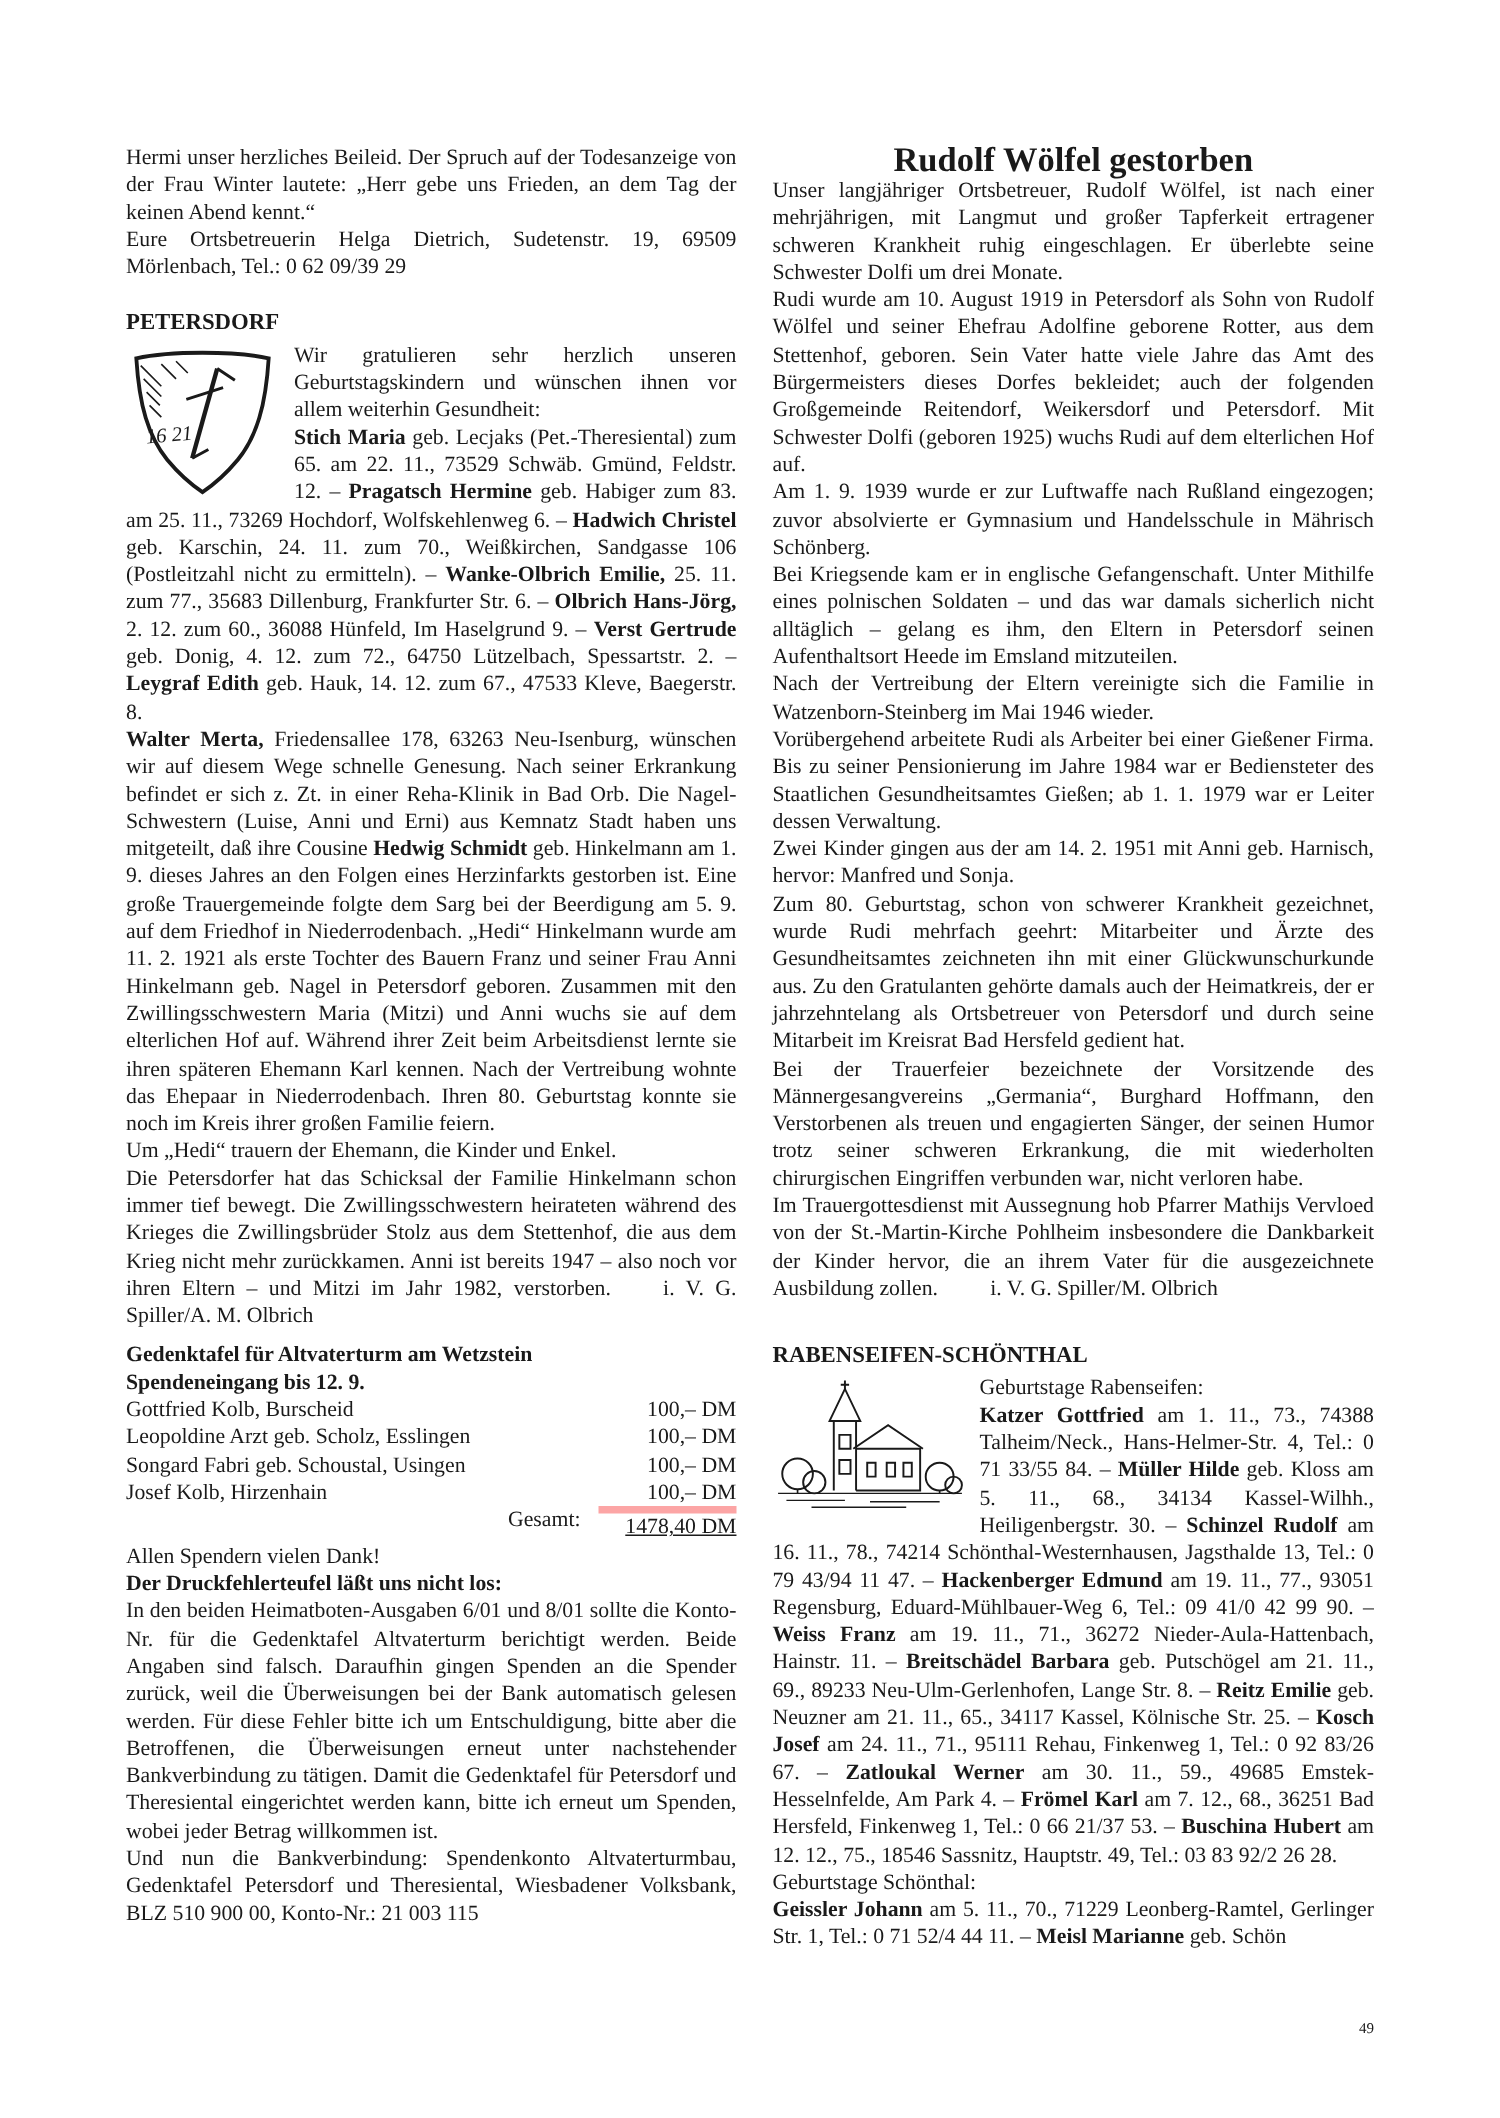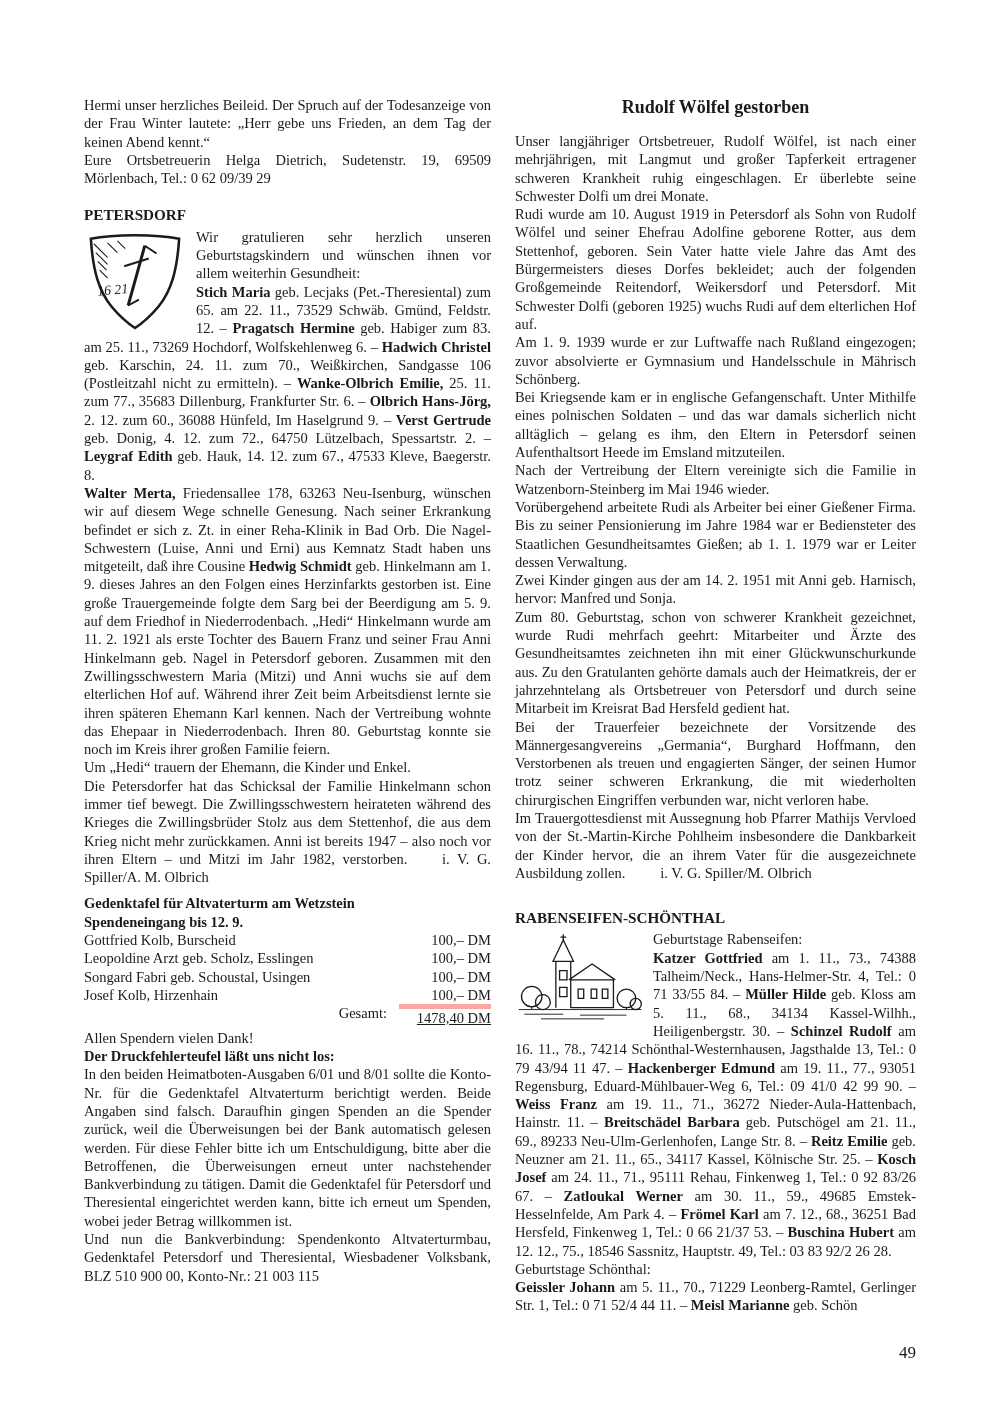--- a/index.html
+++ b/index.html
@@ -24,43 +24,43 @@
   .just { text-align: justify; }
   .b { font-weight: bold; }
   .i { }
   .gap { margin-left: 2.4em; }
   .bold-head { font-weight: bold; }
   .sec-head {
     font-size: 15.2px; font-weight: bold; 
     margin: 19px 0 3px 0; line-height: 18.3px;
   }
   .main-head {
-    font-size: 18px; font-weight: bold; text-align: center;
-    margin: 0 0 14px 0; line-height: 22px;
+    font-size: 23px; font-weight: bold; text-align: center;
+    margin: 0 0 0 0; line-height: 22px;
   }
   .rab-head { margin-top: 27px; }
   .mt8 { margin-top: 8px; }
   .crest {
     float: left; width: 102px; height: 100px;
     margin: 3px 10px 2px 0;
   }
   .church {
     float: left; width: 130px; height: 92px;
     margin: 2px 8px 2px 0;
   }
   .donation-table { margin: 0; }
   .don-row { display: flex; font-size: 14.5px; line-height: 18.3px; }
   .don-name { flex: 1 1 auto; }
   .amt { width: 92px; text-align: right; flex: 0 0 auto; }
   .total-row { display: flex; justify-content: flex-end; font-size: 14.5px; line-height: 19.5px; }
   .total-label { margin-right: 12px; }
   .total-amt { border-top: 5px solid #fca5a5; text-decoration: underline; }
   .page-number {
     position: absolute; top: 1344px; right: 84px;
-    font-size: 17px; line-height: 18px;
+    font-size: 10px; line-height: 18px;
   }
   svg { display: block; }
   .clearfix::after { content: ""; display: block; clear: both; }
 </style>
 </head>
 <body>
 
 <div class="columns">
 
   <div class="col col-left clearfix">

